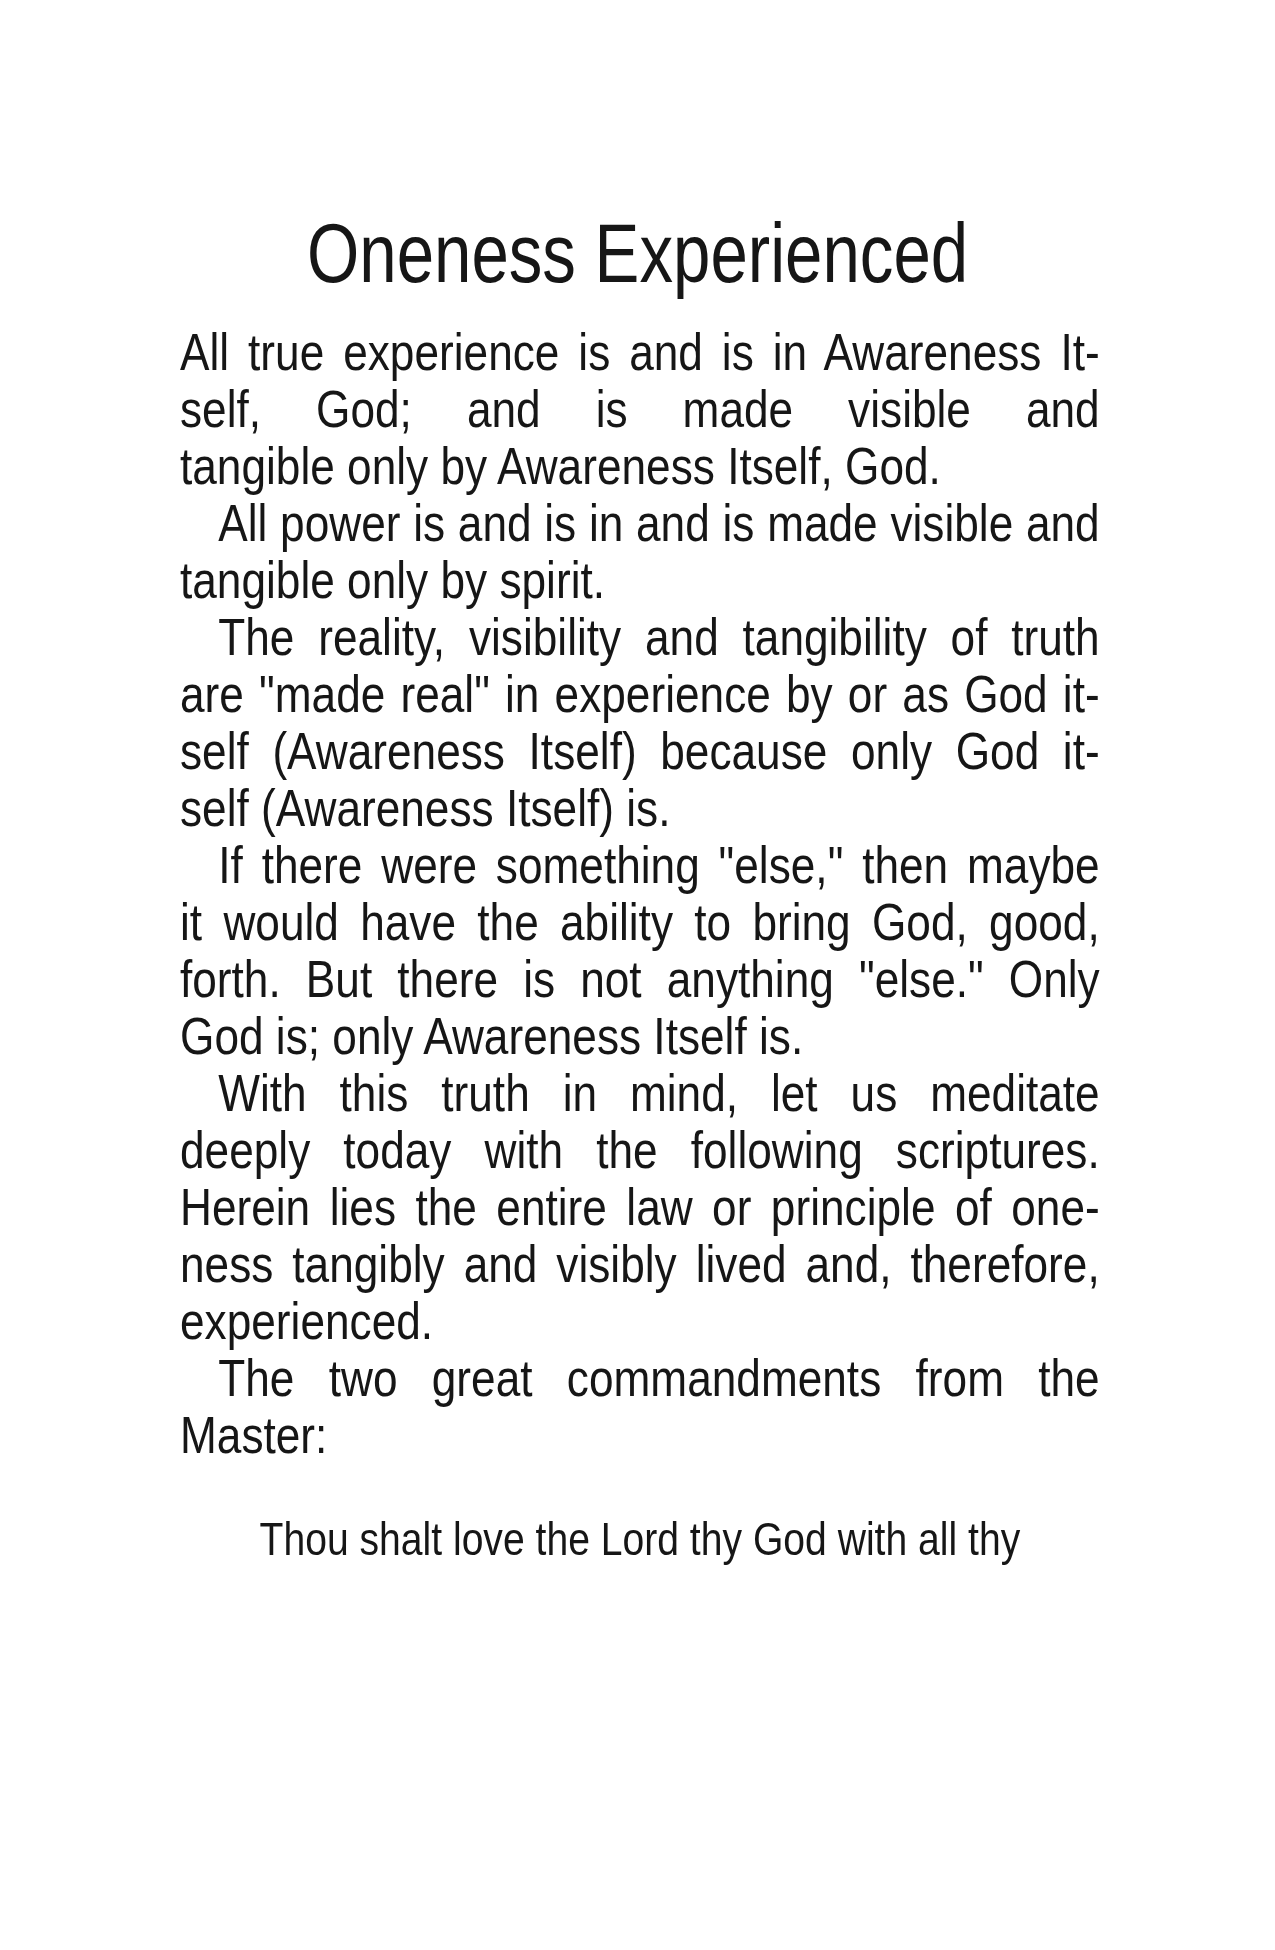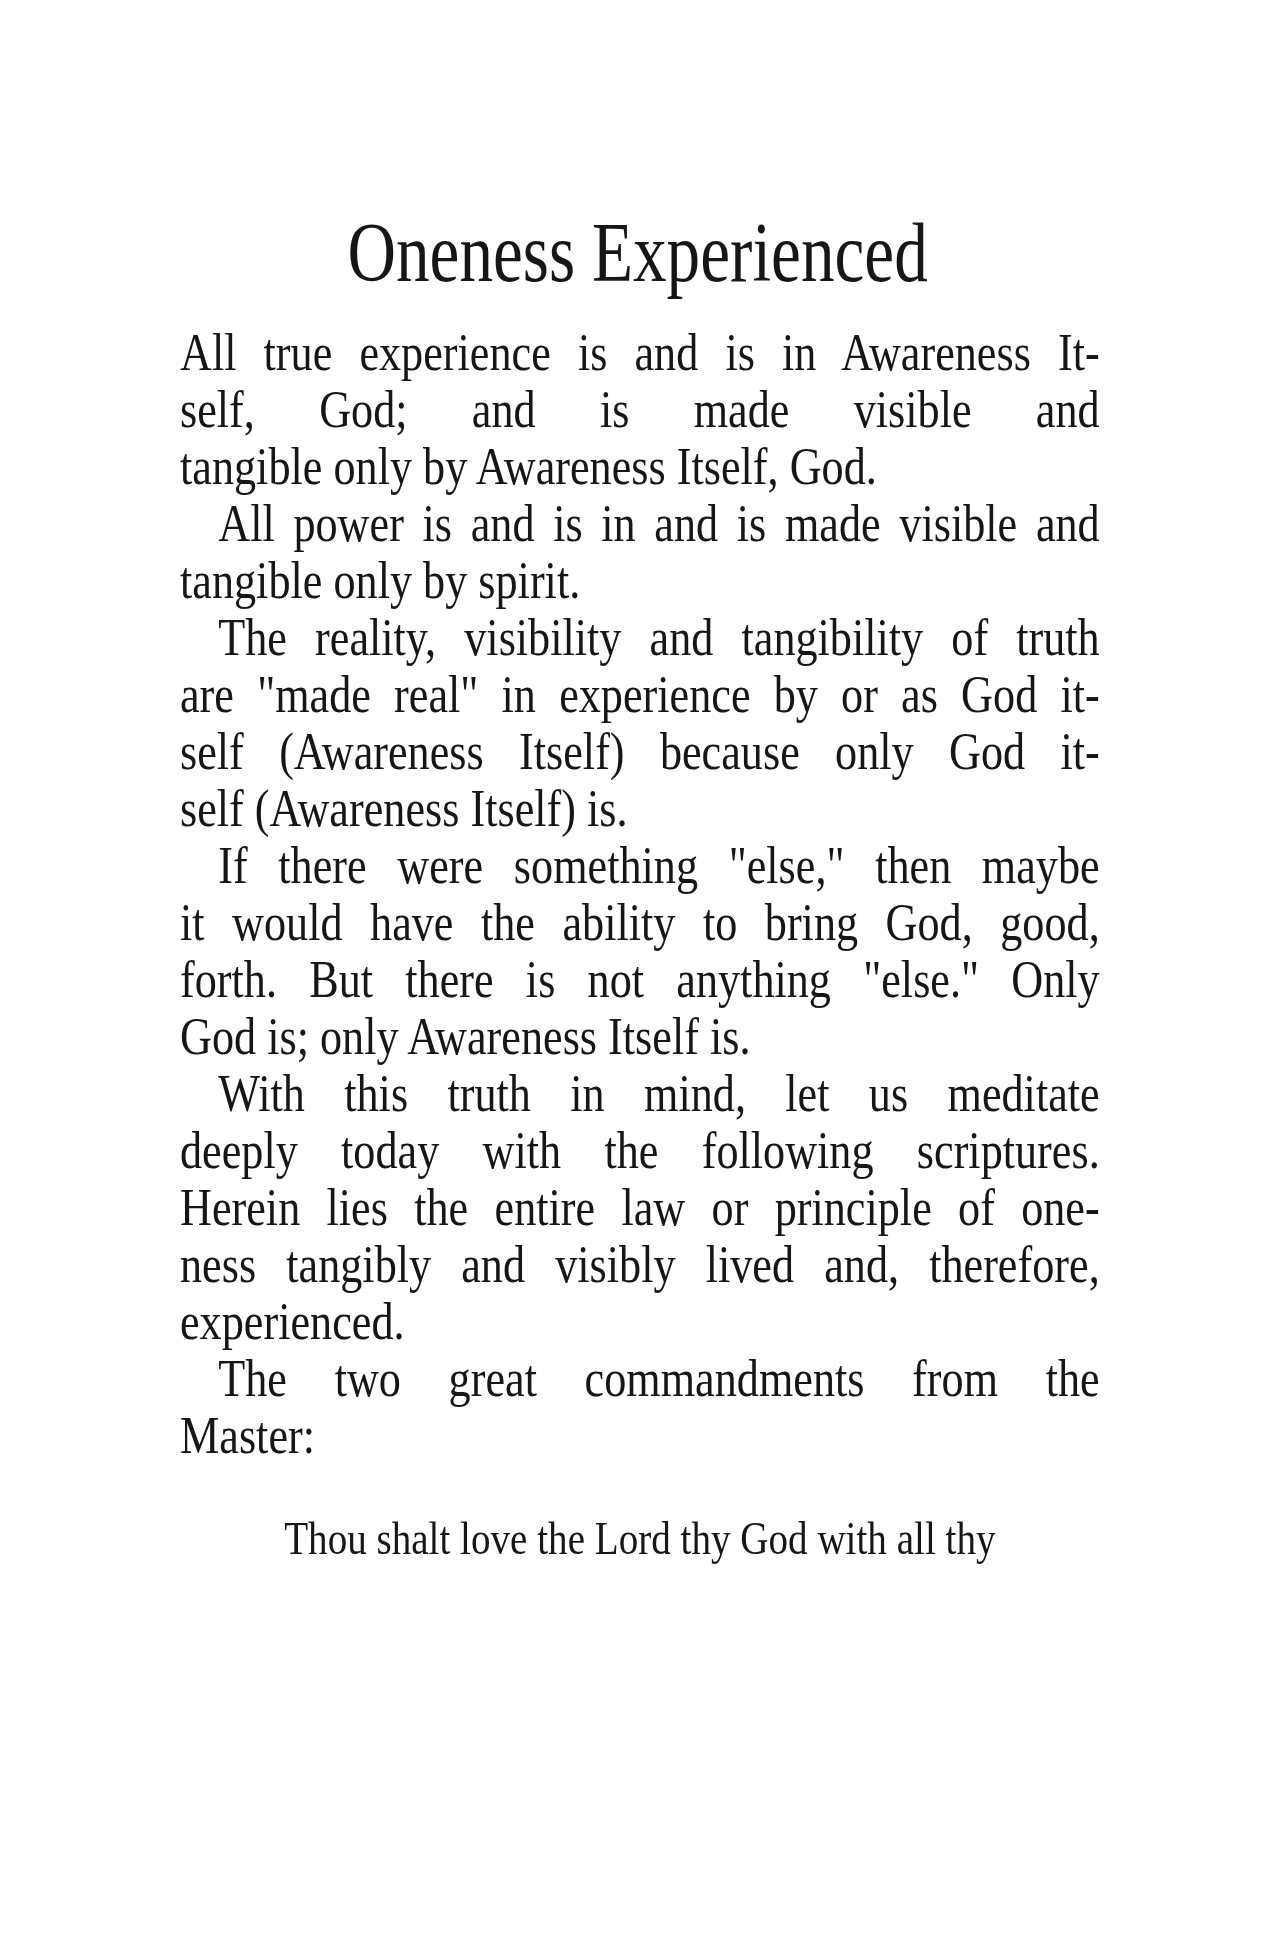--- a/index.html
+++ b/index.html
@@ -1,21 +1,21 @@
 <!DOCTYPE html>
 <html><head>
 <meta charset="utf-8">
 <style>
   html, body { margin: 0; padding: 0; }
   .page {
     position: relative;
     width: 1275px;
     height: 1579px;
     background: #ffffff;
-    font-family: Liberation Serif, serif;
+    font-family: Liberation Sans, sans-serif;
     color: #161616;
     overflow: hidden;
   }
   .title {
     position: absolute;
     top: 208px;
     left: 0;
     width: 1594px;             
     transform: scaleX(0.8);    
     transform-origin: 0 0;

